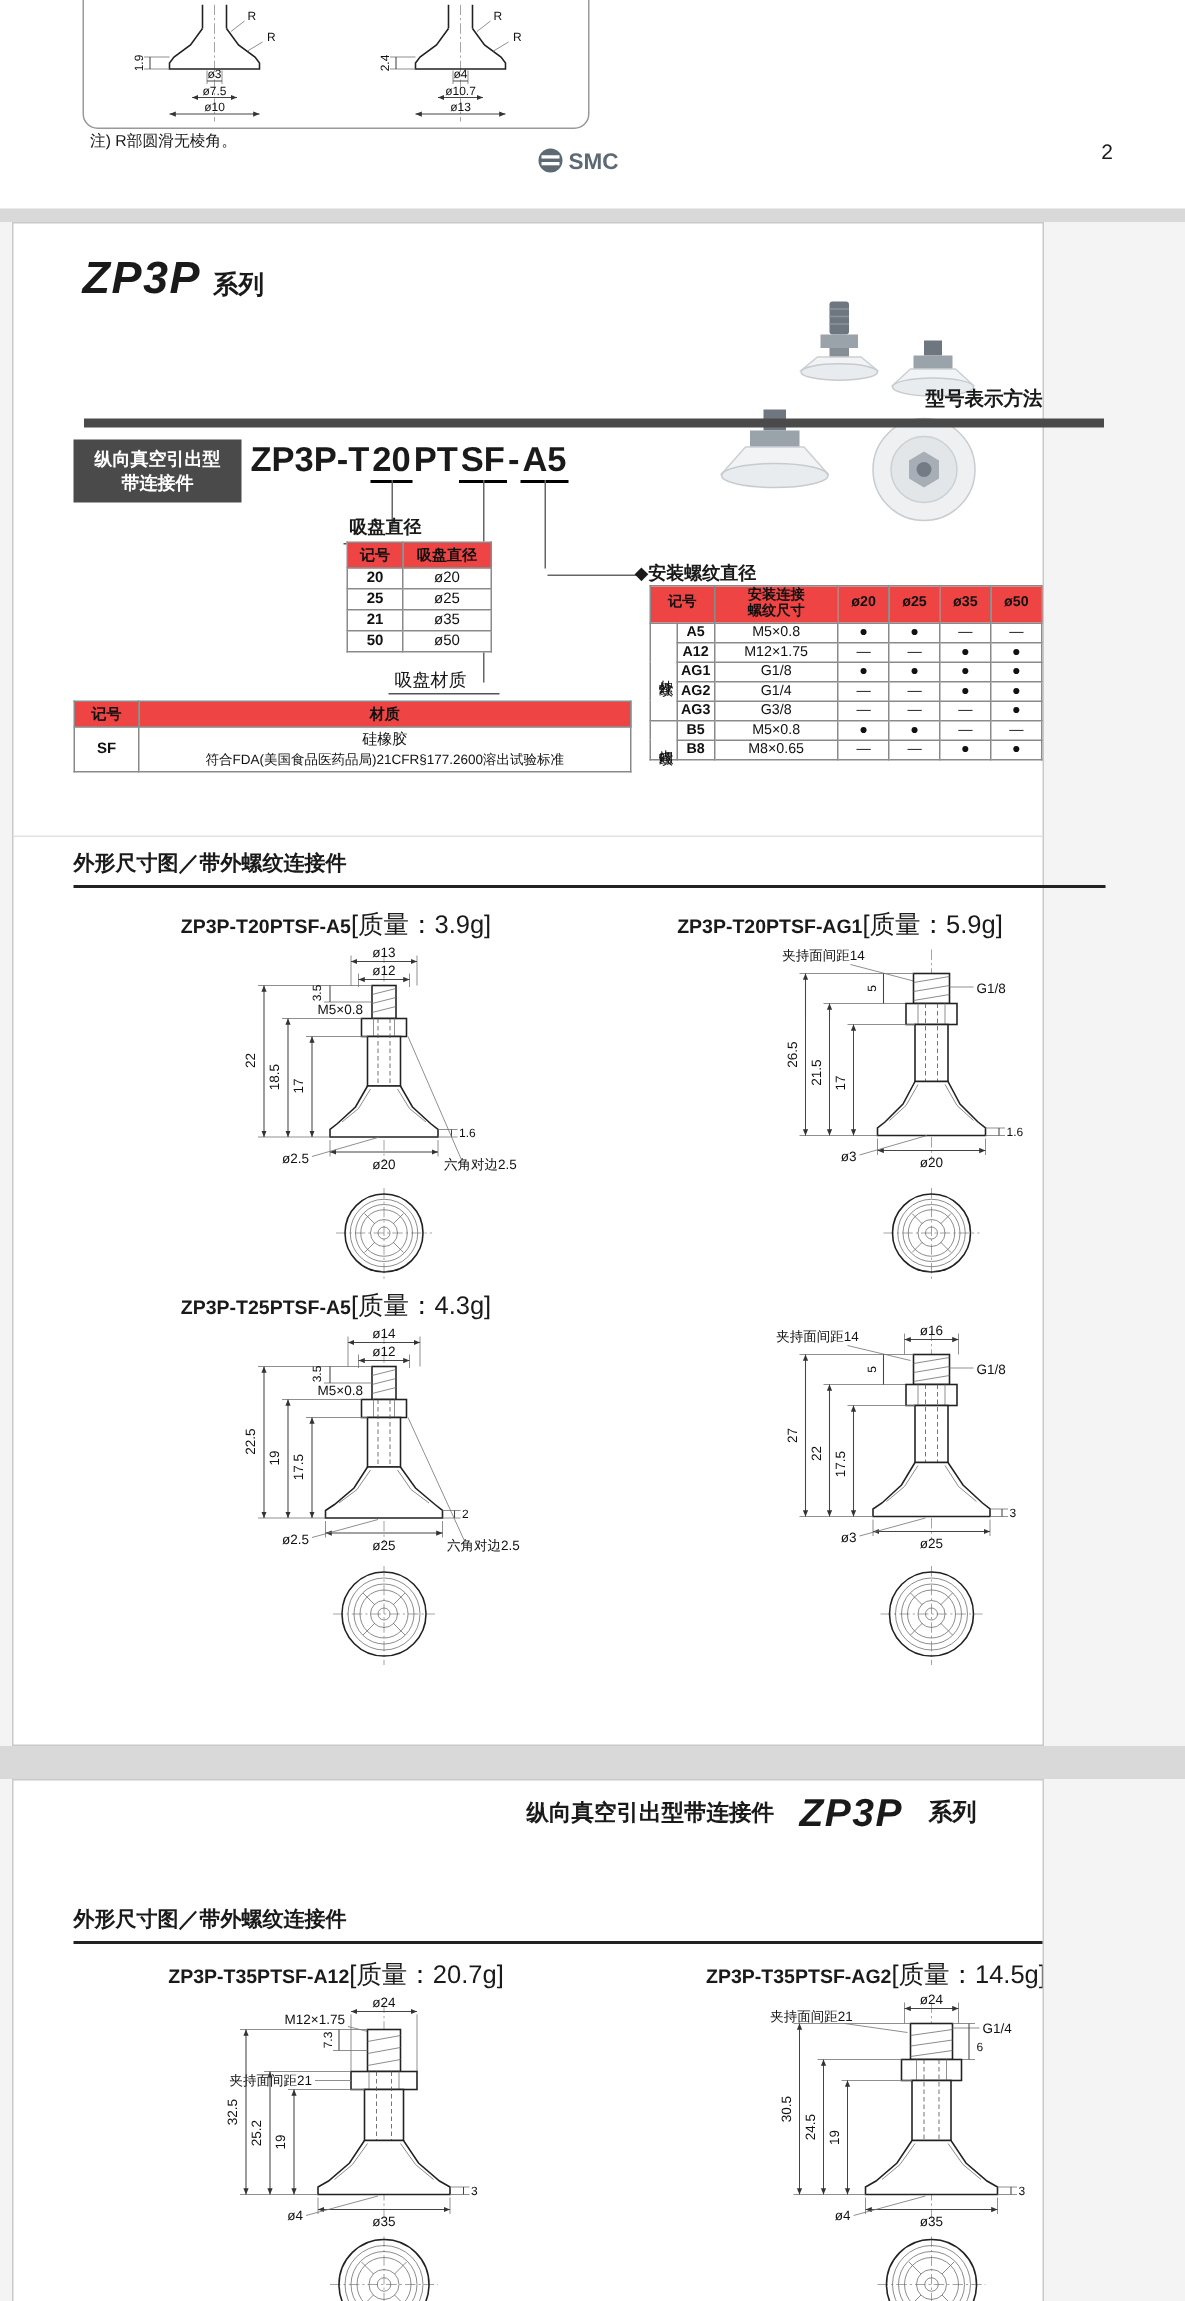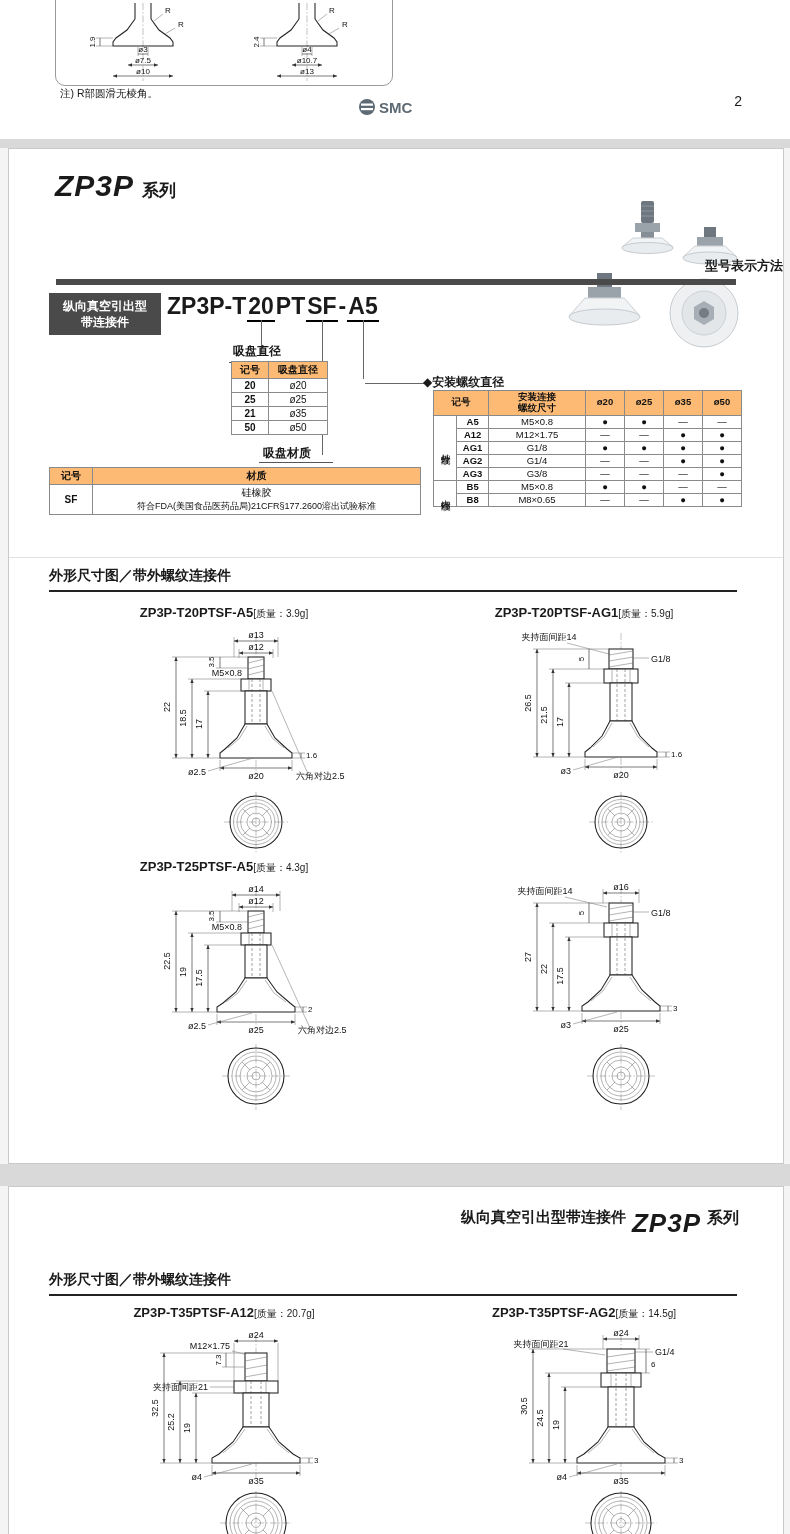--- a/index.html
+++ b/index.html
@@ -1,21 +1,21 @@
 <!DOCTYPE html>
 <html><head>
 <meta charset="utf-8">
 <style>
   html,body{margin:0;padding:0;background:#e9e9e9;font-family:"Liberation Sans","DejaVu Sans",sans-serif;color:#1a1a1a}
   .page{position:relative;width:790px;height:1534px;background:#f4f4f4;overflow:hidden}
   .prev{position:absolute;top:0;left:0;width:790px;height:139px;background:#fff}
   .band{position:absolute;left:0;width:790px;background:#d9d9d9}
   .band1{top:139px;height:9px}
   .band2{top:1164px;height:22px}
-  .sheet{position:absolute;left:8px;width:776px;background:#fff;border:1px solid #c9c9c9;box-sizing:border-box}
+  .sheet{position:absolute;left:8px;width:688px;background:#fff;border:1px solid #c9c9c9;box-sizing:border-box}
   .sheet-main{top:148px;height:1016px}
   .sheet-next{top:1186px;height:349px;overflow:hidden}
   .abs{position:absolute}
   
   .dimsbox{position:absolute;left:55px;top:-42px;width:336px;height:126px;border:1px solid #999;border-radius:10px}
   .note{position:absolute;left:60px;top:87px;font-size:10.5px}
   .logowrap{position:absolute;left:0;right:0;top:97px;text-align:center}
   .pagenum{position:absolute;right:48px;top:93px;font-size:14px}
   
   .series-hd{position:absolute;left:46px;top:20px}
@@ -24,39 +24,39 @@
   .photos{position:absolute;right:12px;top:48px}
   .method-title{position:absolute;left:0;width:100%;top:108px;text-align:right;font-size:13px;font-weight:bold}
   .bar{position:absolute;left:47px;top:130px;width:680px;height:6px;background:#4a4a4a}
   .typebox{position:absolute;left:40px;top:144px;width:112px;height:42px;background:#4a4a4a;color:#fff;font-size:12px;font-weight:bold;display:flex;flex-direction:column;justify-content:center;align-items:center;line-height:1.35;text-align:center}
   .code{position:absolute;left:157px;top:144px;font-size:23px;font-weight:bold;white-space:nowrap}
   .code span{display:inline-block;padding:0 1px;position:relative}
   .u{border-bottom:2px solid #000;padding-bottom:1px}
   .conn{position:absolute;left:50%;top:100%;width:1px;background:#666}
   .hconn{position:absolute;left:356px;top:234px;width:60px;height:1px;background:#666}
   .padlabel{position:absolute;left:220px;top:194px;font-size:12px;font-weight:bold;border-bottom:1px solid #555;padding:0 10px 2px 4px}
-  .matlabel{position:absolute;left:250px;top:296px;width:70px;font-size:12px;font-weight:bold;border-bottom:1px solid #555;padding:0 0 0 4px}
+  .matlabel{position:absolute;left:250px;top:296px;width:70px;font-size:12px;font-weight:normal;border-bottom:1px solid #555;padding:0 0 0 4px}
   .thlabel{position:absolute;left:414px;top:225px;font-size:12px;font-weight:bold}
   .t{border-collapse:collapse;background:#fff}
   .t th,.t td{border:1px solid #8a8a8a;text-align:center;font-size:10px;padding:1px 3px;color:#111}
-  .t th{background:#fdba74;font-weight:bold}
+  .t th{background:#ef4444;font-weight:bold}
   .tt td{font-size:9.5px;padding:0 2px;height:12px}
   .tt th{font-size:9.5px;line-height:1.15;padding:1px 2px}
   .b{font-weight:bold}
   .vert{writing-mode:vertical-rl;font-size:9px;letter-spacing:1px;padding:2px 1px}
   .pad-t{position:absolute;left:222px;top:212px}
   .th-t{position:absolute;left:424px;top:241px}
   .mat-t{position:absolute;left:40px;top:318px;width:372px}
   .mat-note{font-size:9px}
   .divider{position:absolute;left:0;top:408px;width:100%;height:1px;background:#e2e2e2}
   .sec-title{position:absolute;left:40px;width:688px;font-size:14px;font-weight:bold;border-bottom:2px solid #222;padding-bottom:5px}
   .ptitle{position:absolute;width:350px;font-size:12px;text-align:center;white-space:nowrap}
   .ptitle .m{font-weight:bold;font-size:13px}
-  .ptitle .w{font-size:10px;margin-left:0}
-  .footerband{position:absolute;right:44px;top:21px;display:flex;align-items:flex-start;gap:6px;white-space:nowrap}
+  .ptitle .w{font-size:17px;margin-left:0}
+  .footerband{position:absolute;right:44px;top:6px;display:flex;align-items:center;gap:17px;white-space:nowrap}
   .f1{font-size:15px;font-weight:bold}
   .f2{font-size:26px;font-style:italic;font-weight:bold;letter-spacing:1px}
   .f3{font-size:16px;font-weight:bold}
   
   .cl{stroke:#9a9a9a;stroke-width:.6;stroke-dasharray:7 2 1.5 2;fill:none}
   .ext{stroke:#777;stroke-width:.55;fill:none}
   .dl{stroke:#444;stroke-width:.7;fill:none}
   .pl{fill:#fff;stroke:#222;stroke-width:1.05}
   .pl2{fill:none;stroke:#222;stroke-width:1.05}
   .ht{stroke:#666;stroke-width:.5;fill:none}
@@ -306,21 +306,21 @@
               <div class="mat-note">符合FDA(美国食品医药品局)21CFR§177.2600溶出试验标准</div>
             </td>
           </tr>
     </tbody>
       </table>
 
     <div class="divider"></div>
     <div class="sec-title" style="top:418px">外形尺寸图／带外螺纹连接件</div>
 
     <div class="ptitle" style="left:40px;top:456px"><span class="m">ZP3P-T20PTSF-A5</span><span class="w">[质量：3.9g]</span></div>
-    <div class="ptitle" style="left:400px;top:456px"><span class="m">ZP3P-T20PTSF-AG1</span><span class="w">[质量：5.9g]</span></div>
+    <div class="ptitle" style="left:376px;top:456px"><span class="m">ZP3P-T20PTSF-AG1</span><span class="w">[质量：5.9g]</span></div>
 
     <svg class="abs" style="left:47px;top:478px" width="335" height="230" viewBox="0 0 335 230">
       <line class="cl" x1="200" y1="8" x2="200" y2="148"></line>
       <line class="ext" x1="178" y1="10" x2="178" y2="30"></line>
         <line class="ext" x1="222" y1="10" x2="222" y2="30"></line>
       <line class="dl" x1="178" y1="14" x2="222" y2="14" marker-start="url(#ar)" marker-end="url(#ar)"></line>
       <text class="dim" x="200" y="11" text-anchor="middle">ø13</text>
       <line class="ext" x1="183" y1="22" x2="183" y2="31"></line>
         <line class="ext" x1="217" y1="22" x2="217" y2="31"></line>
       <line class="dl" x1="183" y1="26" x2="217" y2="26" marker-start="url(#ar)" marker-end="url(#ar)"></line>

